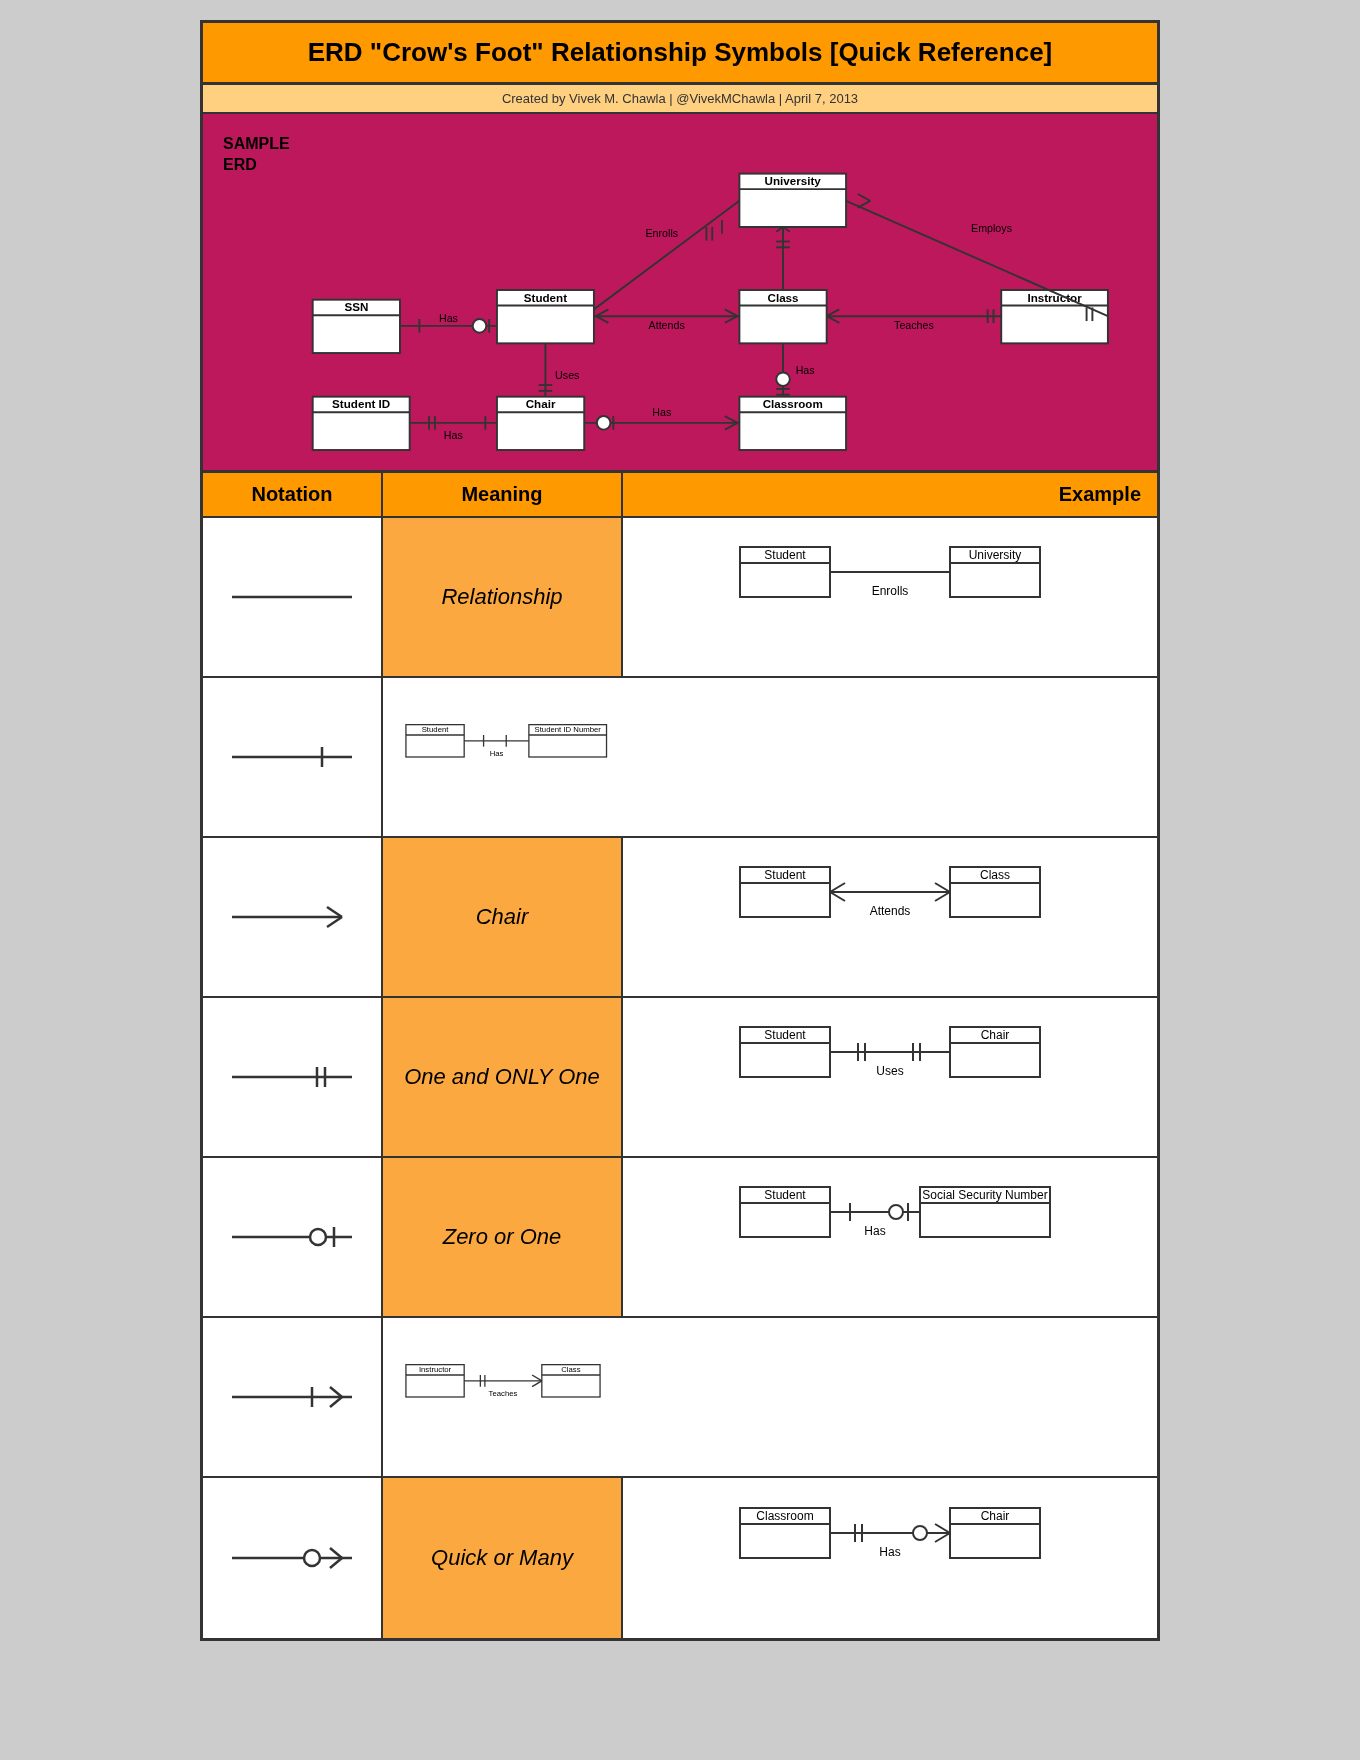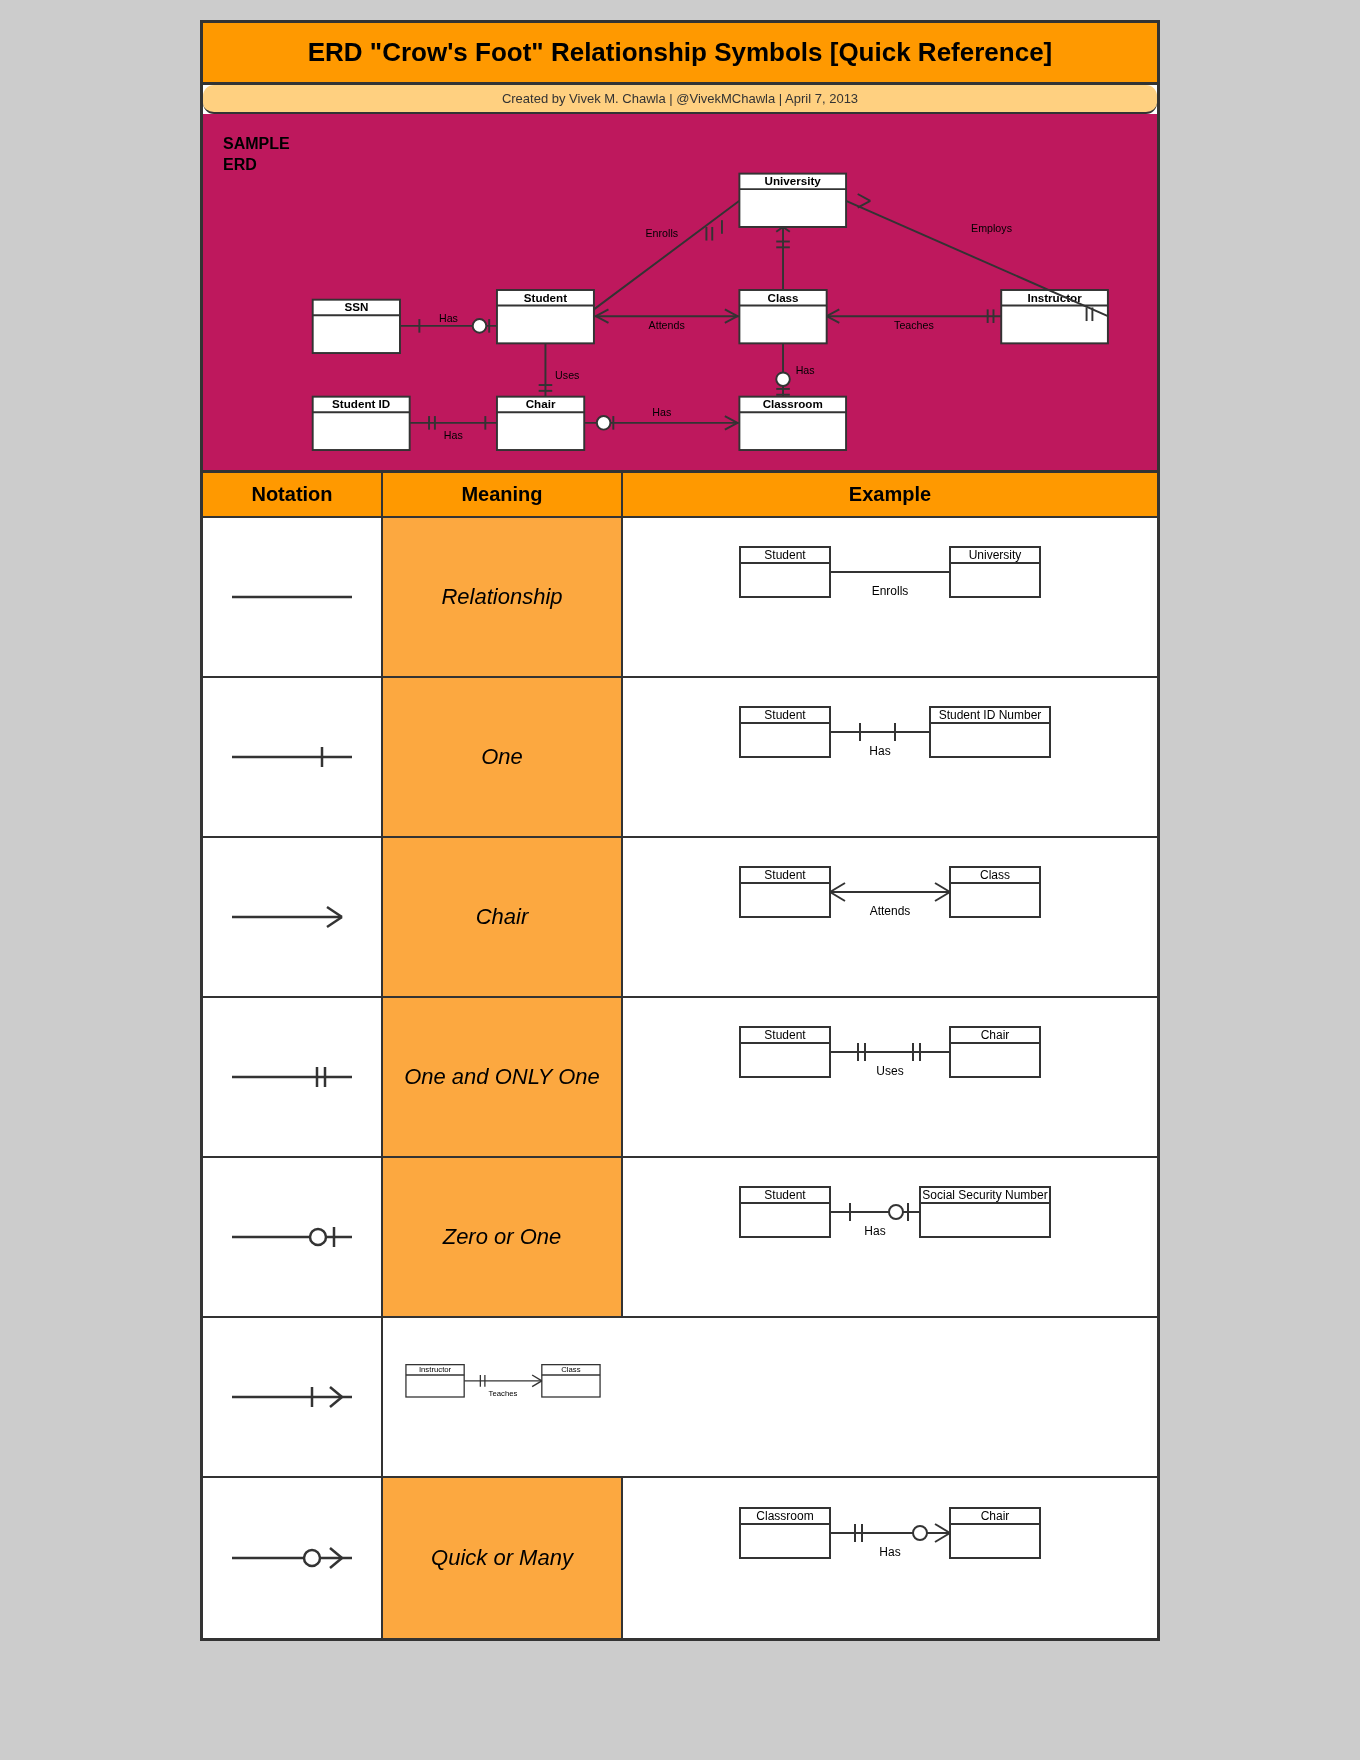--- a/index.html
+++ b/index.html
@@ -26,21 +26,20 @@
       text-align: center;
       font-family: Arial Black, Arial, sans-serif;
     }
     .subtitle-bar {
       background: #ffd080;
       border-bottom: 2px solid #333;
       padding: 6px 24px;
       font-size: 13px;
       text-align: center;
       color: #333;
-      border-radius: 11px;
     }
 
     
     .erd-section {
       background: #be185d;
       border-bottom: 3px solid #333;
       padding: 16px 20px 20px;
       position: relative;
     }
     .erd-label {
@@ -65,21 +64,21 @@
       border-bottom: 2px solid #333;
     }
     .table-header div {
       padding: 10px 16px;
       font-weight: bold;
       font-size: 20px;
       color: #000;
       text-align: center;
       border-right: 2px solid #333;
     }
-    .table-header div:last-child { border-right: none; }
+    .table-header div:last-child { border-right: none; text-align: right; }
 
     .table-row {
       display: grid;
       grid-template-columns: 180px 240px 1fr;
       border-bottom: 2px solid #333;
       min-height: 160px;
     }
     .table-row:last-child { border-bottom: none; }
 
     .col-notation {
@@ -287,21 +286,20 @@
     </div>
 
     <div class="table-row">
       <div class="col-notation">
         <svg class="notation-svg" viewBox="0 0 140 60" xmlns="http://www.w3.org/2000/svg">
           <line x1="10" y1="30" x2="130" y2="30" stroke="#333" stroke-width="2.5"></line>
 
           <line x1="100" y1="20" x2="100" y2="40" stroke="#333" stroke-width="2.5"></line>
         </svg>
       </div>
-      <div class="col-meaning">One</div>
       <div class="col-example">
         <svg width="340" height="120" viewBox="0 0 340 120" xmlns="http://www.w3.org/2000/svg">
           <rect x="20" y="10" width="90" height="50" fill="white" stroke="#333" stroke-width="2"></rect>
           <line x1="20" y1="26" x2="110" y2="26" stroke="#333" stroke-width="2"></line>
           <text x="65" y="22" text-anchor="middle" font-size="12" font-family="Arial">Student</text>
 
           <rect x="210" y="10" width="120" height="50" fill="white" stroke="#333" stroke-width="2"></rect>
           <line x1="210" y1="26" x2="330" y2="26" stroke="#333" stroke-width="2"></line>
           <text x="270" y="22" text-anchor="middle" font-size="12" font-family="Arial">Student ID Number</text>
 

